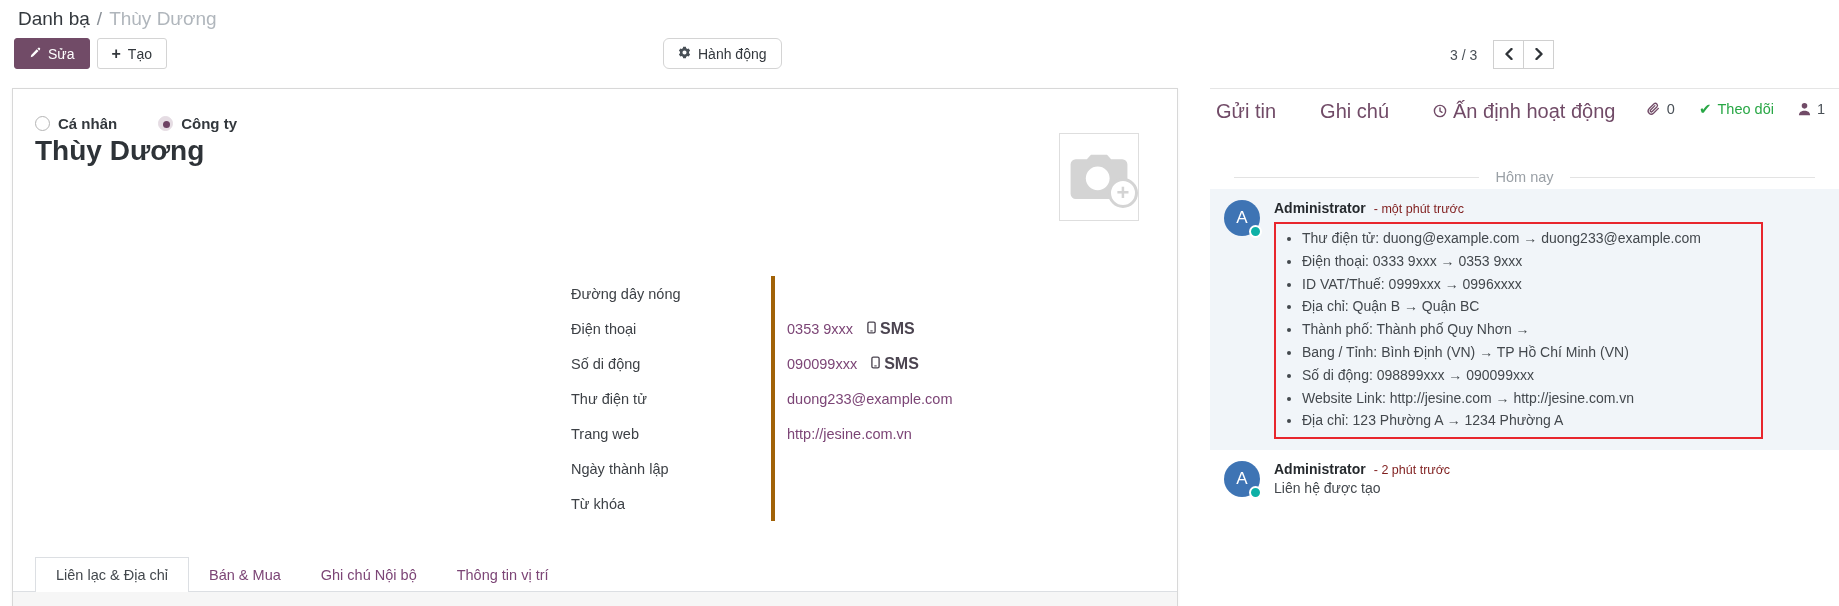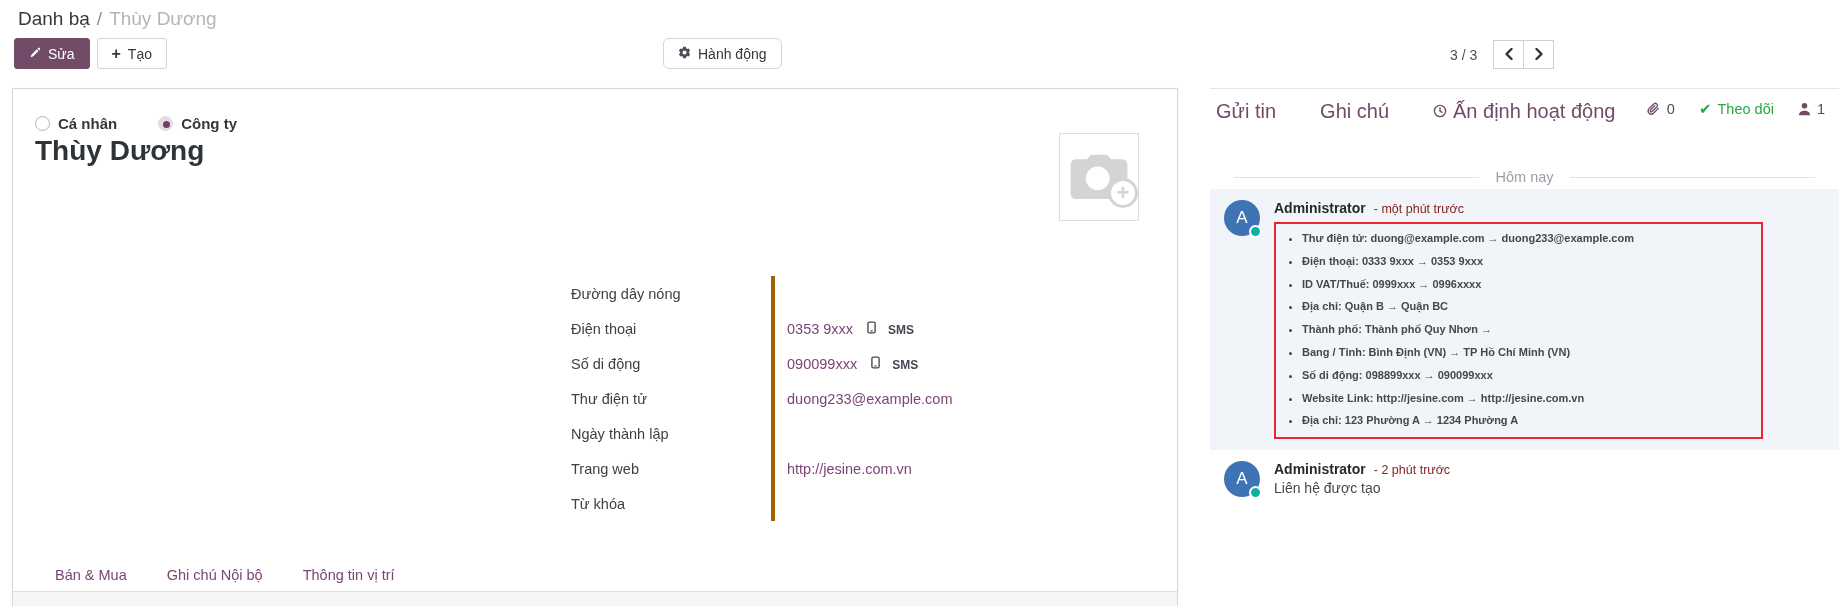--- a/index.html
+++ b/index.html
@@ -55,21 +55,21 @@
   .flabel { width:168px; color:#3d4146; line-height:30px; flex:0 0 auto; }
   .fval-col { border-left:1px solid #e4e4e4; padding-left:16px; flex:1; line-height:30px; color:#4a4f54; }
   .addr-spacer { height:9px; }
   .pre { white-space:pre-wrap; }
   .link { color:#7c4576; cursor:pointer; text-decoration:none; }
 
   .fgroup-mid { left:558px; top:187px; width:430px; }
   .mrow { display:flex; height:35px; align-items:center; }
   .mlabel { width:200px; color:#3d4146; flex:0 0 auto; }
   .mval { border-left:4px solid #a16207; padding-left:12px; height:35px; display:flex; align-items:center; gap:14px; flex:1; }
-  .sms-btn { display:inline-flex; align-items:flex-end; gap:12px; color:#4b4450; font-size:12px; font-weight:700; cursor:pointer; }
+  .sms-btn { display:inline-flex; align-items:flex-end; gap:4px; color:#4b4450; font-size:16px; font-weight:700; cursor:pointer; }
 
   .tabbar { position:absolute; left:0; right:0; top:468px; height:35px; border-bottom:1px solid #dcdfe3; }
   .tabs { position:absolute; left:22px; top:0; display:flex; height:35px; }
   .tab { padding:0 20px; display:flex; align-items:center; font-size:14.5px; color:#7c4576; cursor:pointer; }
   .tab.active { background:#fff; border:1px solid #dcdfe3; border-bottom:1px solid #fff; color:#43484d; margin-bottom:-1px; }
   .sheet-bottom { position:absolute; left:0; right:0; top:503px; bottom:0; background:#f6f6f6; }
 
   
   .chatter { position:absolute; left:1210px; top:88px; width:629px; height:518px; border-top:1px solid #e5e5e5; }
   .chat-actions { position:absolute; left:6px; top:11px; display:flex; gap:44px; font-size:20px; }
@@ -90,21 +90,21 @@
   .avatar { position:relative; width:36px; height:36px; flex:0 0 auto; }
   .avatar-circle { width:36px; height:36px; border-radius:50%; background:#3e74b4; color:#fff;
                    display:flex; align-items:center; justify-content:center; font-size:17px; }
   .presence-dot { position:absolute; right:-2px; bottom:-2px; width:13px; height:13px; border-radius:50%;
                   background:#0db0a6; border:2px solid #fff; }
   .msg-head { display:flex; align-items:baseline; gap:8px; }
   .msg-author { font-weight:700; font-size:14px; color:#262a2e; cursor:pointer; }
   .msg-time { font-size:12.5px; color:#7f1d1d; }
   .changes-box { margin-top:6px; width:489px; border:2px solid #e8262d; padding:3px 8px 5px 0; }
   .changes-box ul { margin:0; padding-left:26px; list-style:disc; color:#43484d; }
-  .changes-box li { font-size:11px; line-height:22.8px;font-weight:bold; }
+  .changes-box li { font-size:14px; line-height:22.8px; }
   .msg-body { font-size:14px; color:#43484d; margin-top:3px; }
 </style>
 </head>
 <body>
 
 <div id="app">
 
   <div class="breadcrumb">
     <span class="bc-root">Danh bạ</span><span class="bc-sep">/</span><span class="bc-current">Thùy Dương</span>
   </div>
@@ -202,37 +202,38 @@
           </span>
         </div>
       </div>
       <div class="mrow">
         <span class="mlabel">Thư điện tử</span>
         <div class="mval">
             <span class="link">duong233@example.com</span>
           </div>
       </div>
       <div class="mrow">
-        <span class="mlabel">Ngày thành lập</span>
-        <div class="mval"></div>
-      </div>
-      <div class="mrow">
         <span class="mlabel">Trang web</span>
         <div class="mval">
             <span class="link">http://jesine.com.vn</span>
           </div>
       </div>
       <div class="mrow">
+        <span class="mlabel">Ngày thành lập</span>
+        <div class="mval"></div>
+      </div>
+      <div class="mrow">
         <span class="mlabel">Từ khóa</span>
         <div class="mval"></div>
       </div>
     </div>
 
     <div class="tabbar">
       <div class="tabs">
+        <div class="tab active">Liên lạc &amp; Địa chỉ</div>
         <div class="tab">Bán &amp; Mua</div>
         <div class="tab">Ghi chú Nội bộ</div>
         <div class="tab">Thông tin vị trí</div>
       </div>
     </div>
     <div class="sheet-bottom"></div>
   </div>
 
   <div class="chatter">
 

